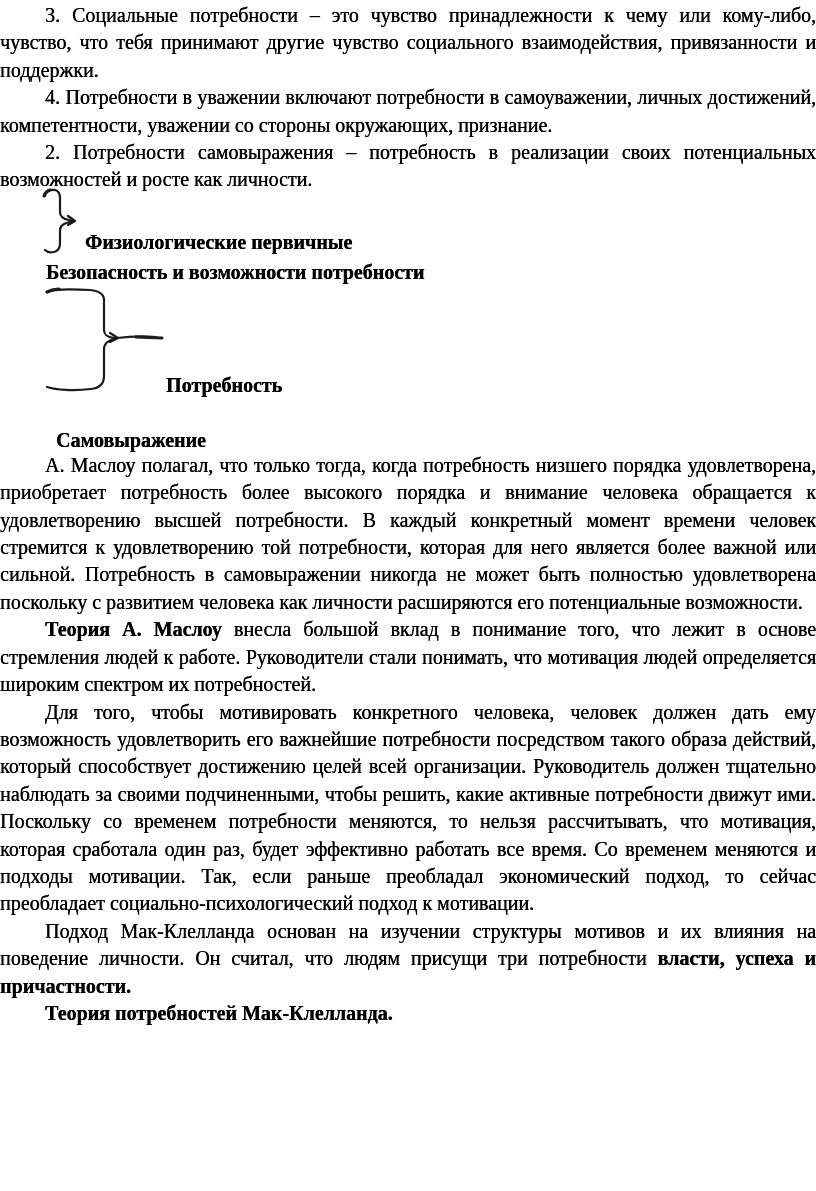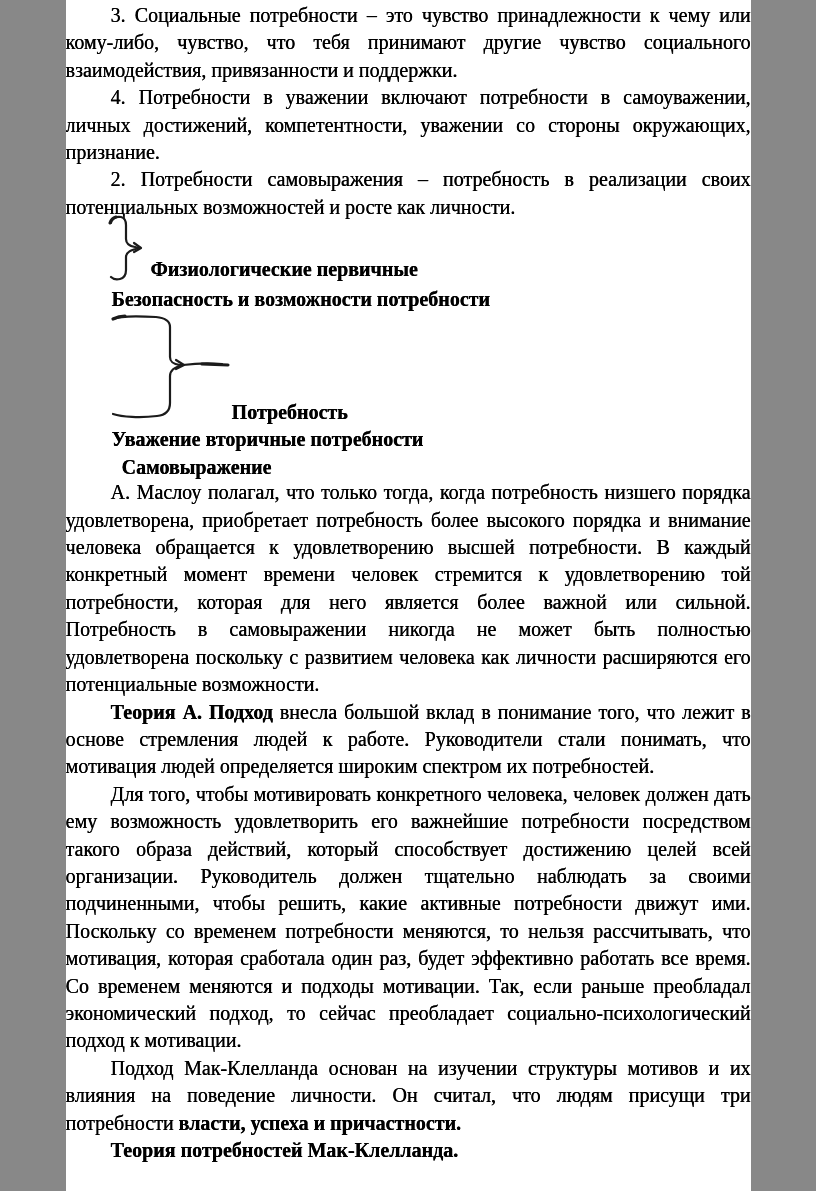--- a/index.html
+++ b/index.html
@@ -1,18 +1,18 @@
 <!DOCTYPE html>
 <html lang="ru"><head>
 <meta charset="utf-8">
 <style>
   html, body { margin: 0; padding: 0; background: #888; }
   .page {
     position: relative;
-    width: 685px;
+    width: 816px;
     height: 1191px;
     margin: 0 auto;
     background: #ffffff;
     overflow: hidden;
     box-sizing: border-box;
     padding-top: 2px;
     font-family: "Liberation Serif", "DejaVu Serif", serif;
     font-size: 20px;
     line-height: 27.4px;
     color: #000000;
@@ -72,27 +72,26 @@
 
     <svg class="brace brace2" width="128" height="118" viewBox="0 0 128 118">
       <path class="stroke-thick" d="M3,8 C7,6 11,5 15,5"></path>
       <path class="stroke-main" d="M3,8 C12,4 30,5 46,6 C56,7 60,10 60,16 L60,46 C60,51 63,53 70,54 L73,54 C64,56 60,59 60,65 L60,92 C60,100 56,104 47,105 C30,107 12,106 3,103"></path>
       <path class="stroke-main" d="M66,49 L74,54 L66,58"></path>
       <path class="stroke-main" d="M73,54 C88,52 100,52 112,53"></path>
       <path class="stroke-thick" d="M92,53 L118,54"></path>
     </svg>
 
     <div class="dlabel l-social">Потребность</div>
-    <div class="dlabel l-esteem">Уважение вторичные потребности</div>
     <div class="dlabel l-self">Самовыражение</div>
   </div>
 
   <p class="para">А. Маслоу полагал, что только тогда, когда потребность низшего порядка удовлетворена, приобретает потребность более высокого порядка и внимание человека обращается к удовлетворению высшей потребности. В каждый конкретный момент времени человек стремится к удовлетворению той потребности, которая для него является более важной или сильной. Потребность в самовыражении никогда не может быть полностью удовлетворена поскольку с развитием человека как личности расширяются его потенциальные возможности.</p>
 
-  <p class="para"><span class="b">Теория А. Подход</span><span> внесла большой вклад в понимание того, что лежит в основе стремления людей к работе. Руководители стали понимать, что мотивация людей определяется широким спектром их потребностей.</span></p>
+  <p class="para"><span class="b">Теория А. Маслоу</span><span> внесла большой вклад в понимание того, что лежит в основе стремления людей к работе. Руководители стали понимать, что мотивация людей определяется широким спектром их потребностей.</span></p>
 
   <p class="para">Для того, чтобы мотивировать конкретного человека, человек должен дать ему возможность удовлетворить его важнейшие потребности посредством такого образа действий, который способствует достижению целей всей организации. Руководитель должен тщательно наблюдать за своими подчиненными, чтобы решить, какие активные потребности движут ими. Поскольку со временем потребности меняются, то нельзя рассчитывать, что мотивация, которая сработала один раз, будет эффективно работать все время. Со временем меняются и подходы мотивации. Так, если раньше преобладал экономический подход, то сейчас преобладает социально-психологический подход к мотивации.</p>
 
   <p class="para"><span>Подход Мак-Клелланда основан на изучении структуры мотивов и их влияния на поведение личности. Он считал, что людям присущи три потребности </span><span class="b">власти, успеха и причастности.</span></p>
 
   <p class="para b">Теория потребностей Мак-Клелланда.</p>
 
 </div>
 
 </body></html>

